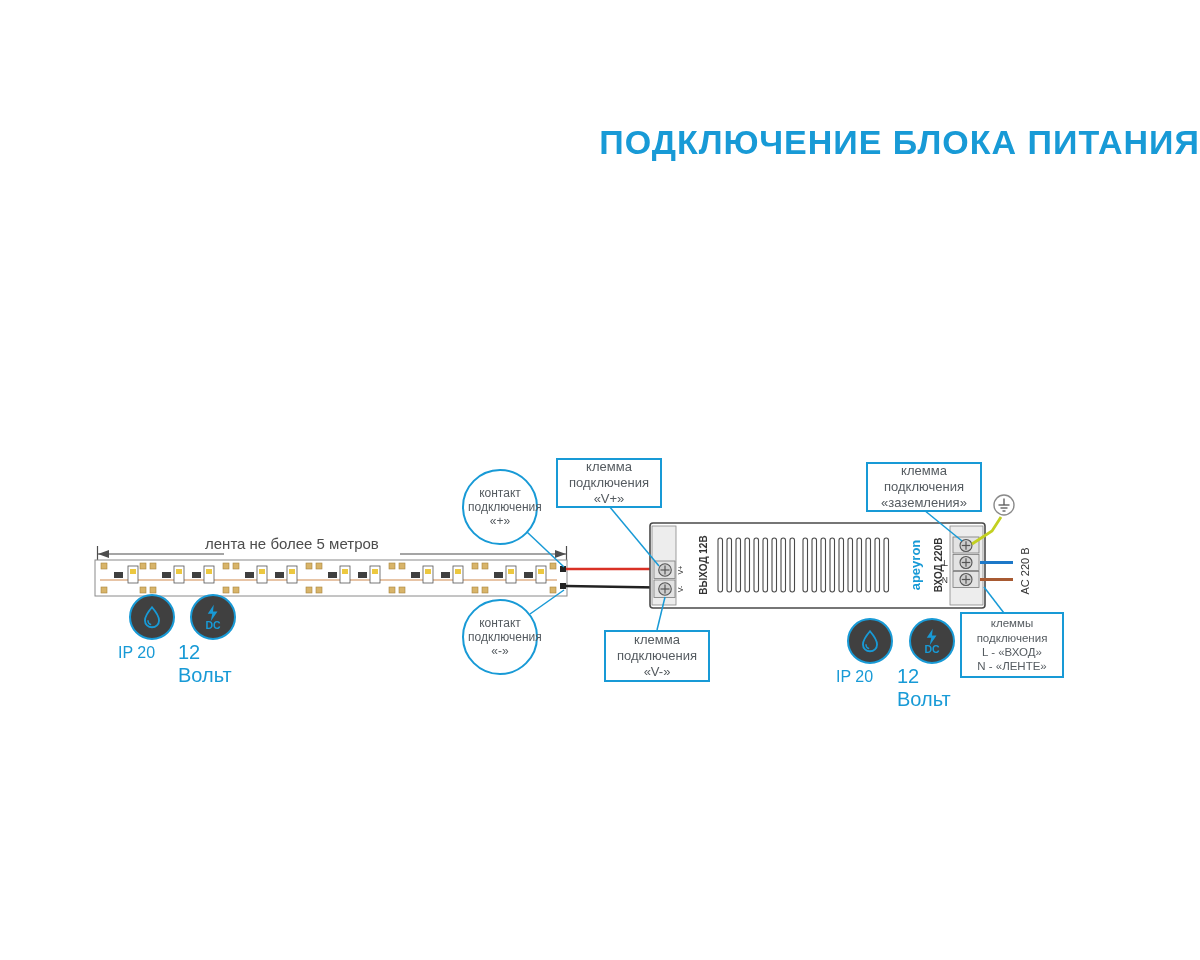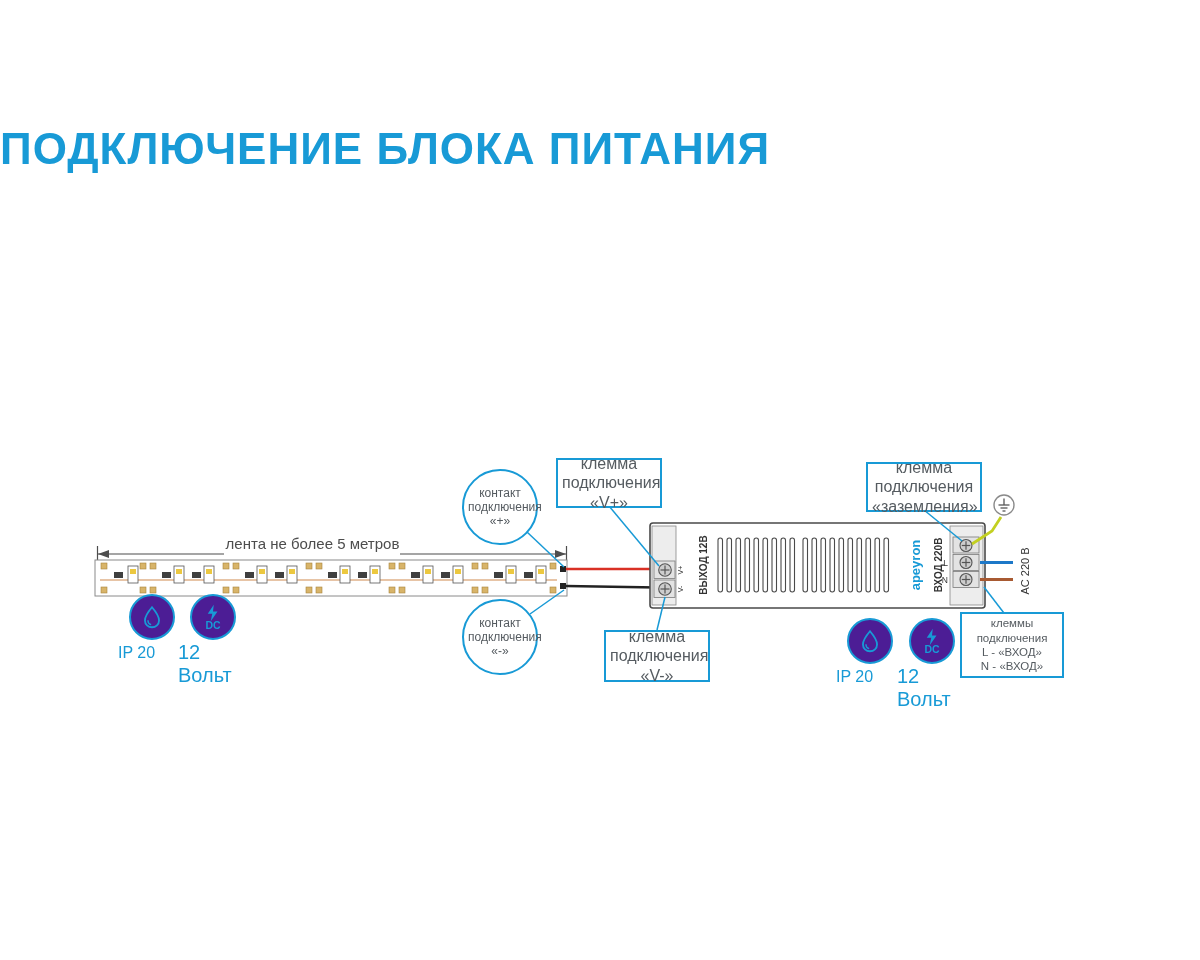--- a/index.html
+++ b/index.html
@@ -1,38 +1,38 @@
 <!DOCTYPE html>
 <html><head>
 <meta charset="utf-8">
 <style>
   html,body{margin:0;padding:0;background:#fff;}
   .canvas{position:relative;width:1200px;height:960px;background:#ffffff;overflow:hidden;
           font-family:"Liberation Sans",sans-serif;}
   svg text{font-family:"Liberation Sans",sans-serif;}
 
-  .title{position:absolute;left:0;right:0;top:118px;text-align:left;color:#189ad6;
-         font-weight:bold;font-size:44px;line-height:1.42;letter-spacing:1px;z-index:2;}
+  .title{position:absolute;left:0;right:0;top:118px;text-align:right;color:#189ad6;
+         font-weight:bold;font-size:34px;line-height:1.42;letter-spacing:1px;z-index:2;}
 
   .diagram-svg{position:absolute;left:0;top:0;z-index:1;}
 
   .co{position:absolute;background:#fff;border:2px solid #189ad6;color:#555b60;
-      font-size:16px;line-height:1.22;text-align:center;display:flex;flex-direction:column;
+      font-size:13px;line-height:1.22;text-align:center;display:flex;flex-direction:column;
       justify-content:center;padding:5px 4px;box-sizing:border-box;z-index:3;}
   .co-circle{border-radius:50%;font-size:12px;line-height:1.18;}
   .co-ln{font-size:11.5px;line-height:1.25;}
 
   .badge-circle{position:absolute;width:46px;height:46px;border:2.5px solid #189ad6;border-radius:50%;
       box-sizing:border-box;display:flex;align-items:center;justify-content:center;flex-direction:column;
-      background:#4c1d95;z-index:2;}
+      background:#404040;z-index:2;}
   .badge-label{position:absolute;color:#189ad6;font-size:16px;z-index:2;}
   .badge-label.volt{font-size:20px;line-height:1.15;}
   .dc-text{color:#189ad6;font-size:10.5px;font-weight:bold;margin-top:-3px;}
 
-  .dim-label{position:absolute;left:205px;top:535px;width:215px;text-align:center;
+  .dim-label{position:absolute;left:205px;top:535px;width:215px;
              color:#4d4d4d;font-size:15px;z-index:2;background:transparent;}
 </style>
 </head>
 <body>
 
 <div class="canvas">
 
   <div class="title">
     <div>ПОДКЛЮЧЕНИЕ БЛОКА ПИТАНИЯ</div>
   </div>
@@ -235,21 +235,21 @@
   </div>
   <div class="co" style="left:866px;top:462px;width:116px;height:50px;">
     <span>клемма</span>
     <span>подключения</span>
     <span>«заземления»</span>
   </div>
   <div class="co co-ln" style="left:960px;top:612px;width:104px;height:66px;">
     <span>клеммы</span>
     <span>подключения</span>
     <span>L - «ВХОД»</span>
-    <span>N - «ВХОД»</span>
+    <span>N - «ЛЕНТЕ»</span>
   </div>
 
   <div class="badge-circle" style="left:129px;top:594px;">
     <svg width="26" height="26" viewBox="0 0 24 24">
       <path d="M12 3 C12 3 5.5 10.5 5.5 15.2 C5.5 18.8 8.4 21.5 12 21.5 C15.6 21.5 18.5 18.8 18.5 15.2 C18.5 10.5 12 3 12 3 Z" fill="none" stroke="#189ad6" stroke-width="1.7"></path>
       <path d="M8.3 15.5 a3.7 3.7 0 0 0 2.4 3.4" fill="none" stroke="#189ad6" stroke-width="1.3" stroke-linecap="round"></path>
     </svg>
   </div>
   <div class="badge-label" style="left:118px;top:644px;width:68px;">IP 20</div>
 

